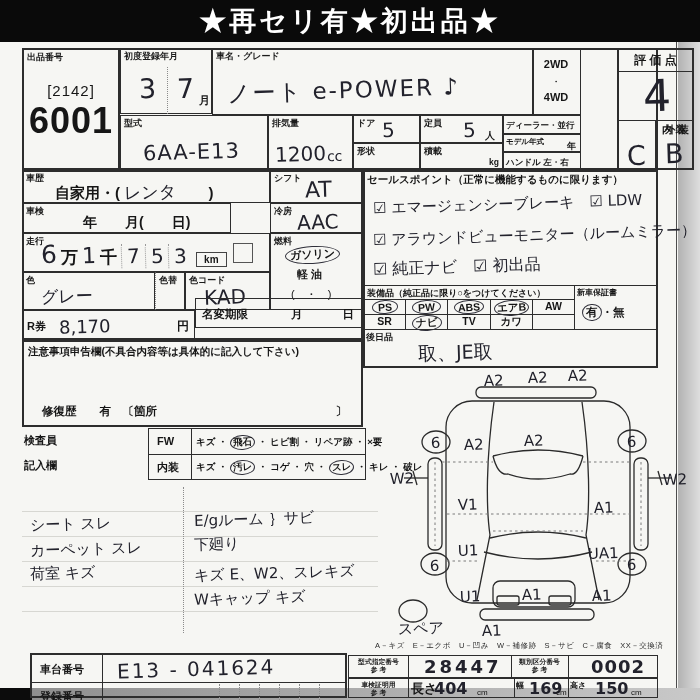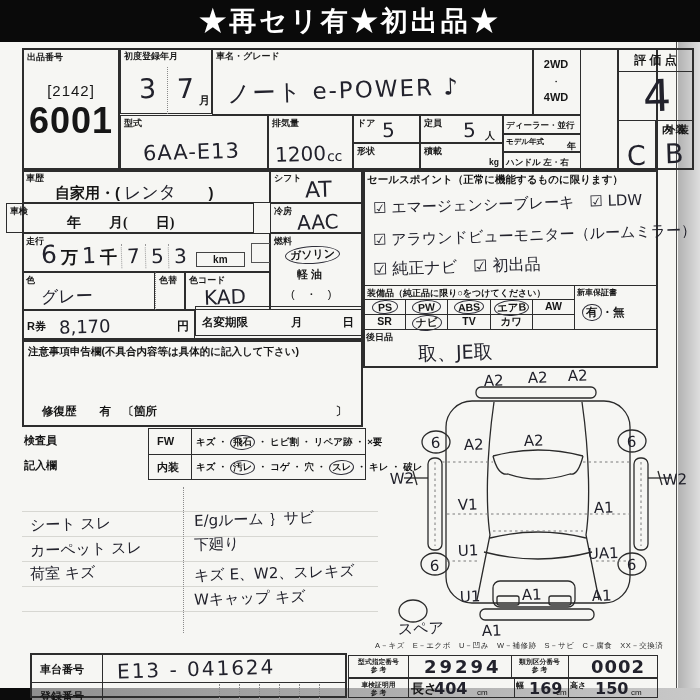--- a/index.html
+++ b/index.html
@@ -139,36 +139,36 @@
 
   <div class="bx" style="left:22px;top:170px;width:248px;height:33px;">
     <span class="lbl">車歴</span>
     <div class="abs" style="left:32px;top:10px;font-size:15px;font-weight:bold;">
       <span class="printed">自家用・(</span>
       <span class="hw" style="display:inline-block;font-size:17px;font-weight:500;">レンタ</span>
       <span class="printed" style="margin-left:28px;">)</span>
     </div>
   </div>
 
-  <div class="bx" style="left:6px;top:203px;width:248px;height:30px;font-family:Liberation Serif, serif;">
+  <div class="bx" style="left:22px;top:203px;width:209px;height:30px;">
     <span class="lbl">車検</span>
     <div class="abs printed" style="left:60px;top:10px;font-size:14px;font-weight:bold;">年　　月(　　日)</div>
   </div>
 
   <div class="bx" style="left:22px;top:233px;width:248px;height:39px;">
     <span class="lbl">走行</span>
     <div class="abs" style="left:18px;top:6px;display:flex;align-items:baseline;">
       <span class="hw" style="font-size:25px;">6</span>
       <span class="printed" style="font-size:17px;font-weight:bold;margin:0 4px;">万</span>
       <span class="hw" style="font-size:22px;">1</span>
       <span class="printed" style="font-size:17px;font-weight:bold;margin:0 4px;">千</span>
       <span class="hw" style="font-size:20px;padding:0 5px;border-left:1px dotted #999;">7</span>
       <span class="hw" style="font-size:20px;padding:0 5px;border-left:1px dotted #999;">5</span>
       <span class="hw" style="font-size:20px;padding:0 5px;border-left:1px dotted #999;">3</span>
-      <span class="printed" style="font-size:10px;font-weight:bold;border:1px solid #444;padding:1px 16px;margin-left:4px;">km</span>
+      <span class="printed" style="font-size:10px;font-weight:bold;border:1px solid #444;padding:1px 7px;margin-left:4px;">km</span>
       <span style="display:inline-block;width:18px;height:18px;border:1px solid #555;margin-left:6px;"></span>
     </div>
   </div>
 
   <div class="bx" style="left:22px;top:272px;width:133px;height:38px;">
     <span class="lbl">色</span>
     <div class="abs hw" style="left:18px;top:12px;font-size:17px;">グレー</div>
   </div>
   <div class="bx" style="left:155px;top:272px;width:30px;height:38px;border-left:1px dotted #8b8b8b;">
     <span class="lbl">色替</span>
@@ -193,21 +193,21 @@
     </div>
     <div class="abs printed" style="left:26px;top:33px;font-size:11px;font-weight:bold;">軽 油</div>
     <div class="abs printed" style="left:20px;top:53px;font-size:11px;">(　・　)</div>
   </div>
 
   <div class="bx" style="left:22px;top:310px;width:173px;height:30px;">
     <div class="abs printed" style="left:4px;top:8px;font-size:11px;font-weight:bold;">R券</div>
     <div class="abs hw" style="left:36px;top:5px;font-size:18px;">8,170</div>
     <div class="abs printed" style="right:5px;top:7px;font-size:12px;font-weight:bold;">円</div>
   </div>
-  <div class="bx" style="left:195px;top:306px;width:168px;height:30px;">
+  <div class="bx" style="left:195px;top:298px;width:168px;height:30px;">
     <div class="abs printed" style="left:6px;top:8px;font-size:11.5px;font-weight:bold;">名変期限</div>
     <div class="abs printed" style="left:95px;top:8px;font-size:11.5px;font-weight:bold;">月</div>
     <div class="abs printed" style="right:8px;top:8px;font-size:11.5px;font-weight:bold;">日</div>
   </div>
 
   <div class="bx thick" style="left:22px;top:340px;width:341px;height:87px;">
     <div class="abs printed" style="left:4px;top:3px;font-size:10.5px;font-weight:bold;">注意事項申告欄(不具合内容等は具体的に記入して下さい)</div>
     <div class="abs printed" style="left:18px;top:62px;font-size:11.5px;font-weight:bold;">修復歴　　有　〔箇所</div>
     <div class="abs printed" style="right:14px;top:62px;font-size:11.5px;font-weight:bold;">〕</div>
   </div>
@@ -361,21 +361,21 @@
   </div>
 
   <div class="bx" style="left:348px;top:655px;width:310px;height:23px;">
     <div class="vdot" style="left:59px;top:0;height:21px;border-left:1px solid #2d2d2d;"></div>
     <div class="vdot" style="left:162px;top:0;height:21px;border-left:1px solid #2d2d2d;"></div>
     <div class="vdot" style="left:219px;top:0;height:21px;border-left:1px solid #2d2d2d;"></div>
     <div class="abs tinylbl" style="left:1px;top:2px;width:57px;">
       <div>型式指定番号</div>
         <div>参 考</div>
     </div>
-    <div class="abs dim-val" style="left:75px;top:0px;font-size:18px;letter-spacing:3px;">29294</div>
+    <div class="abs dim-val" style="left:75px;top:0px;font-size:18px;letter-spacing:3px;">28447</div>
     <div class="abs tinylbl" style="left:163px;top:2px;width:55px;">
       <div>類別区分番号</div>
         <div>参 考</div>
     </div>
     <div class="abs dim-val" style="left:242px;top:0px;font-size:18px;letter-spacing:1px;">0002</div>
   </div>
 
   <div class="bx" style="left:348px;top:678px;width:310px;height:20px;">
     <div class="vdot" style="left:59px;top:0;height:18px;border-left:1px solid #2d2d2d;"></div>
     <div class="vdot" style="left:165px;top:0;height:18px;border-left:1px solid #2d2d2d;"></div>

